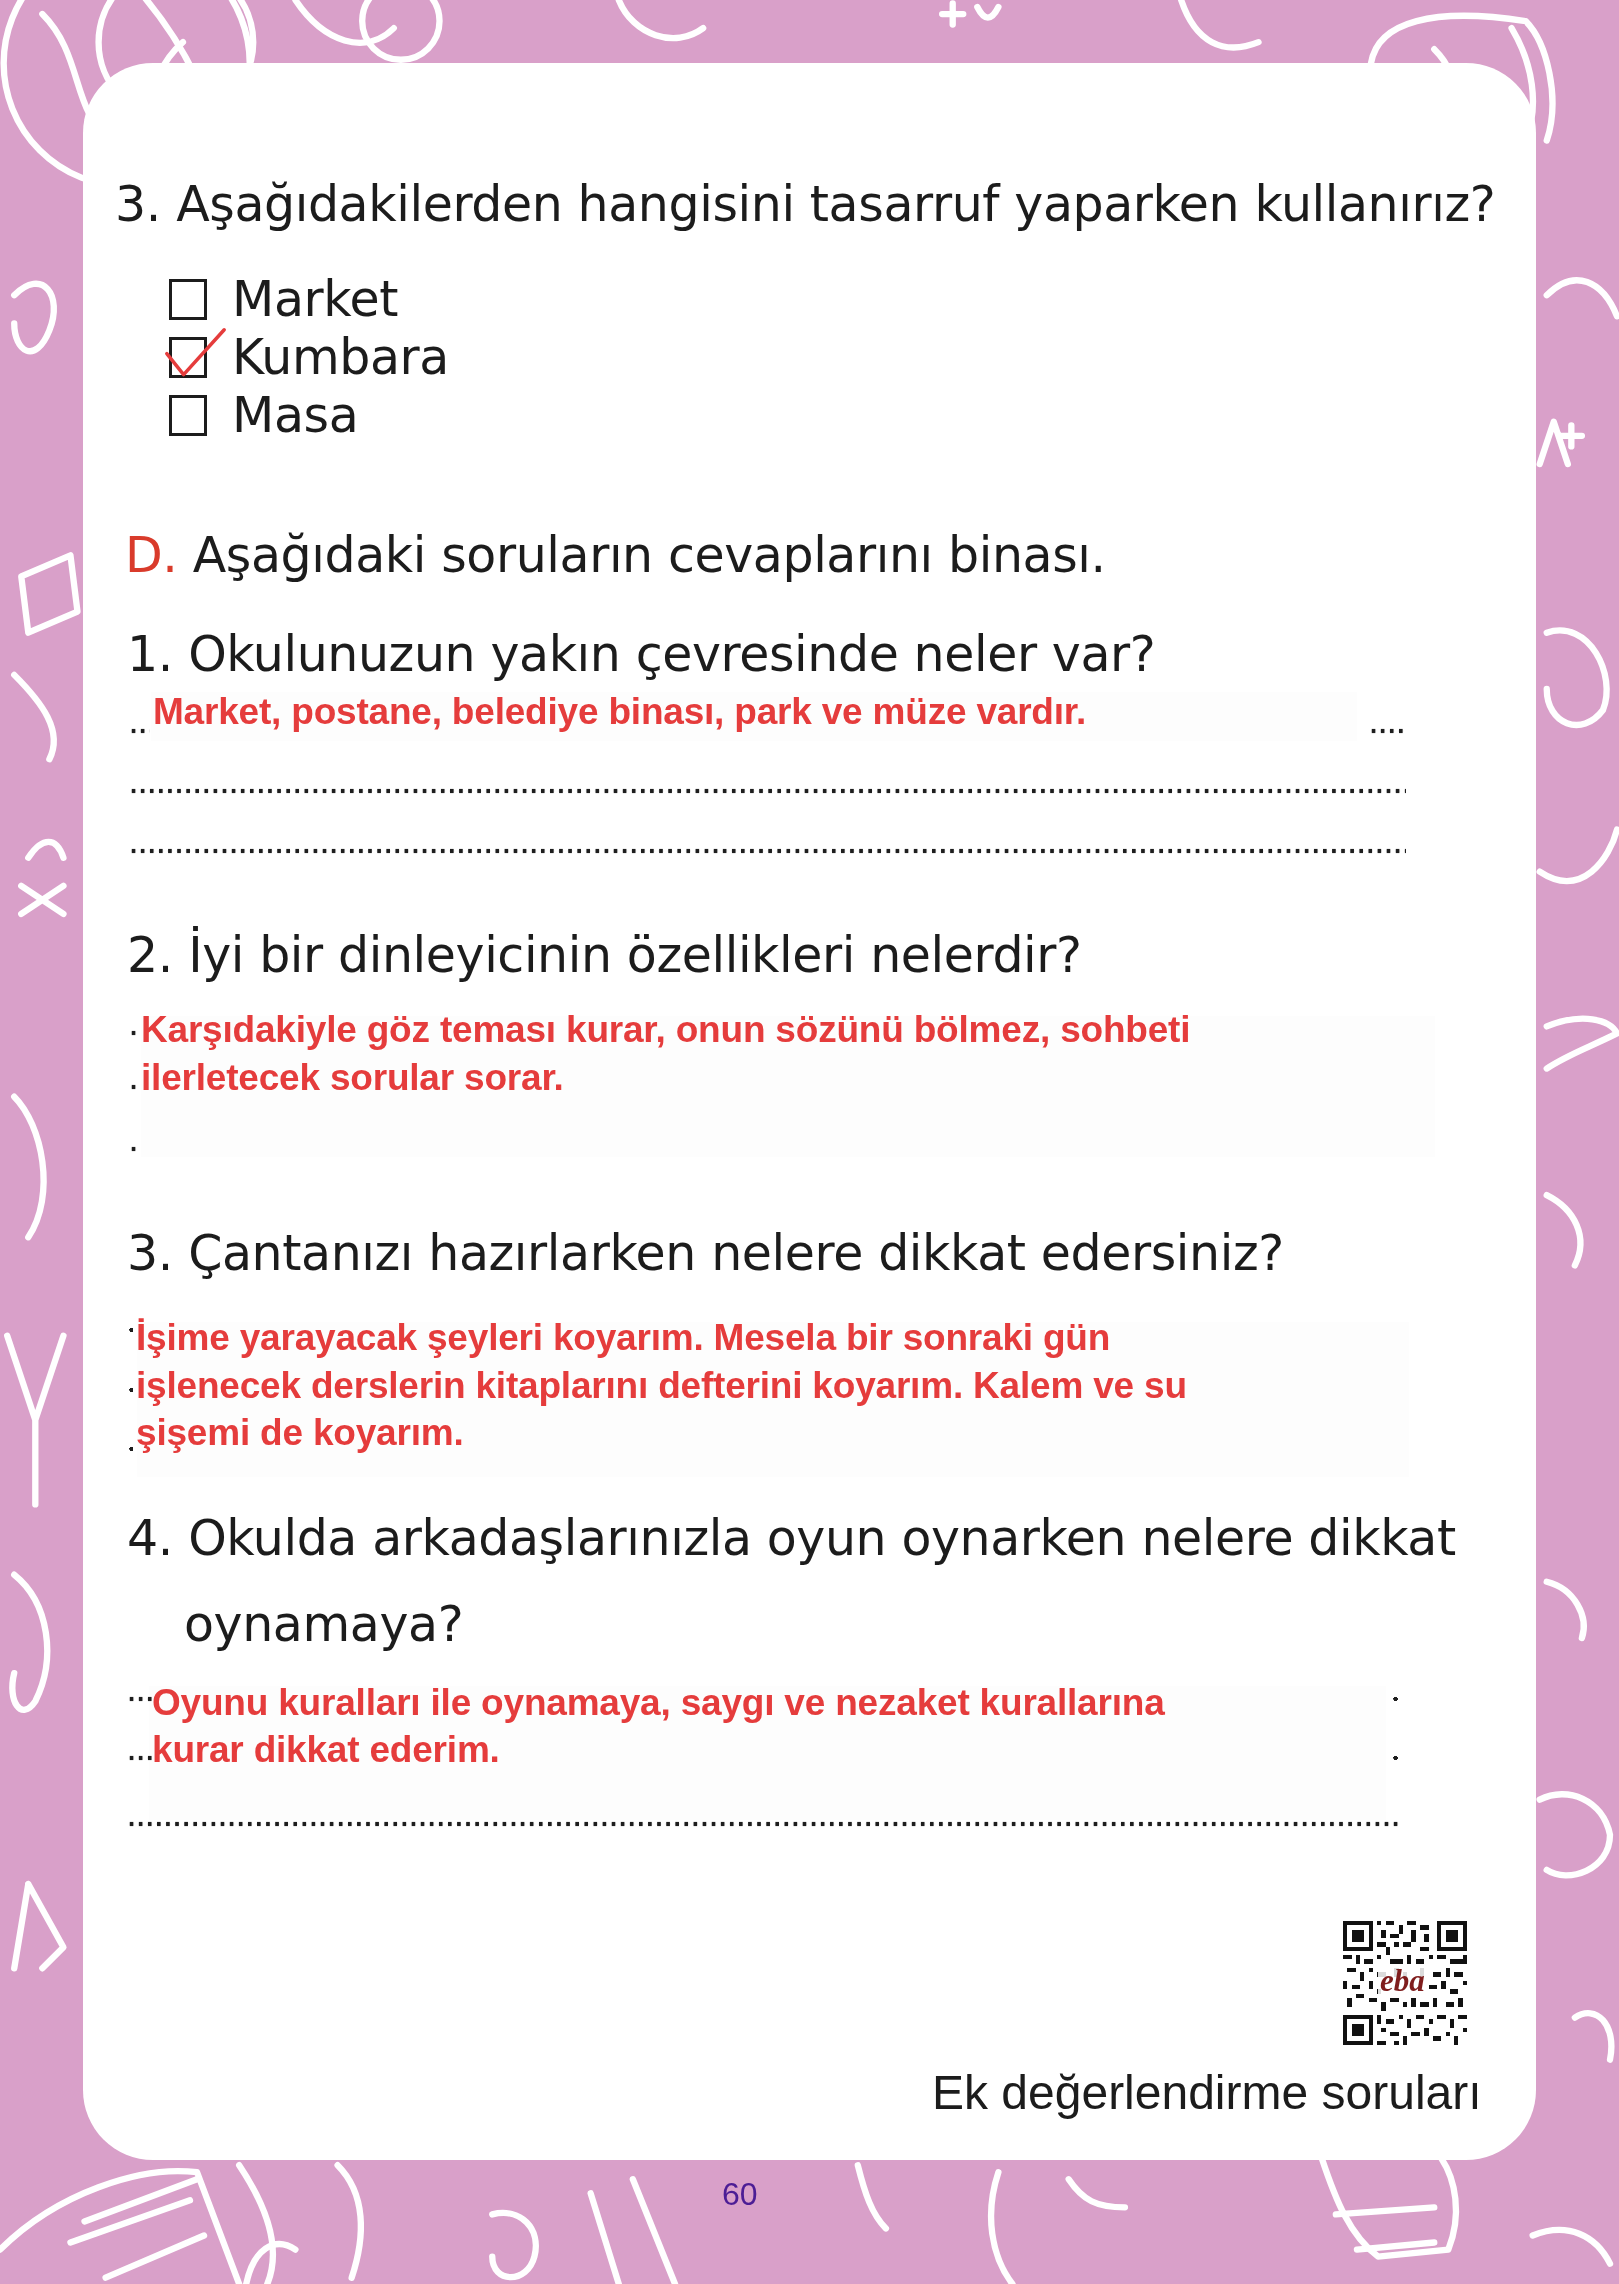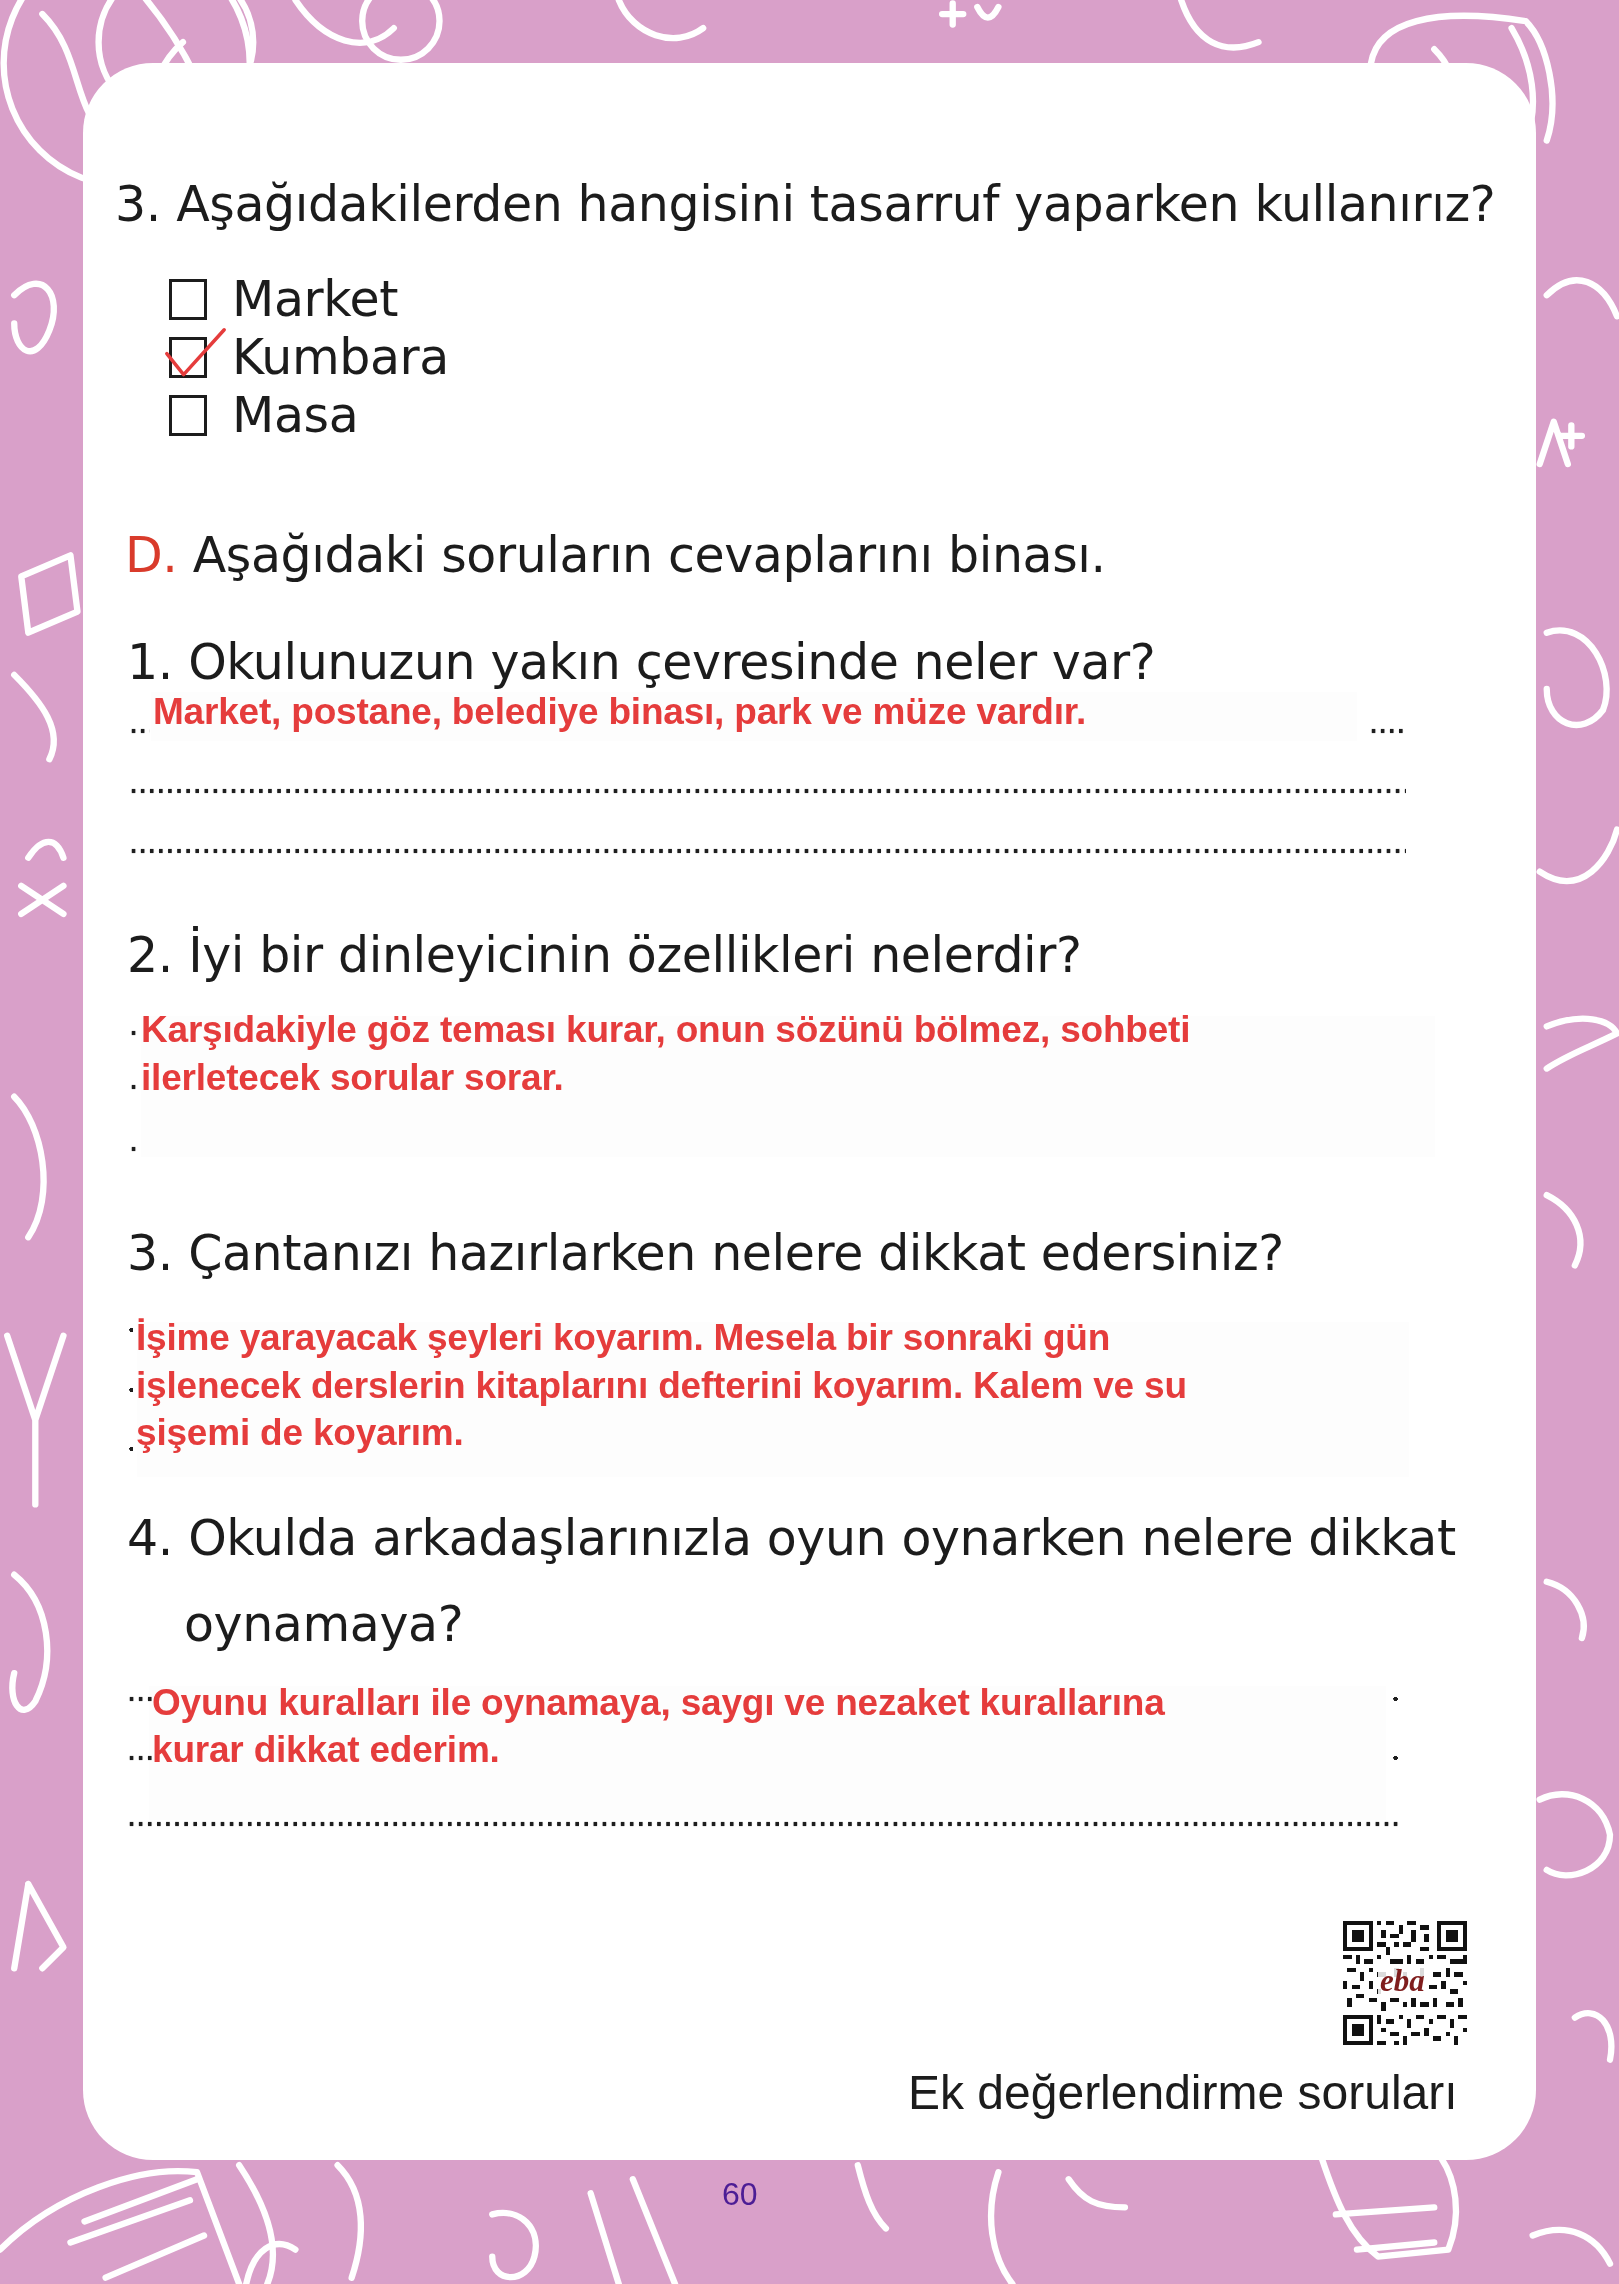--- a/index.html
+++ b/index.html
@@ -72,21 +72,21 @@
       font-style: italic;
       font-weight: bold;
       font-size: 31px;
       color: #7f1d1d;
       background: rgba(255,255,255,0.85);
       line-height: 31px;
       padding: 0 2.1px;
     }
     .footer-label {
       position: absolute;
-      left: 908px; top: 2065px;
+      left: 932px; top: 2065px;
       font-family: "Liberation Sans", sans-serif;
       font-size: 48px;
       color: #1c1c1c;
       white-space: nowrap;
     }
     .page-number {
       position: absolute;
       left: 722px; top: 2176px;
       font-family: "Liberation Sans", sans-serif;
       font-size: 32px;
@@ -166,21 +166,21 @@
 <div class="abs hand opt" style="top:387px;">
   <span class="box"></span>
   <span>Masa</span>
 </div>
 
 <div class="abs hand section-title">
   <span class="section-letter">D.</span>
   <span>Aşağıdaki soruların cevaplarını binası.</span>
 </div>
 
-<div class="abs hand q" style="top:626px;margin-top:8px;">1. Okulunuzun yakın çevresinde neler var?</div>
+<div class="abs hand q" style="top:626px;">1. Okulunuzun yakın çevresinde neler var?</div>
 <div class="answer-bg" style="left:151px; top:692px; width:1206px; height:49px;"></div>
 <div class="dots" style="left:129px; top:728px; width:21px;"></div>
 <div class="dots" style="left:1369px; top:728px; width:37px;"></div>
 <div class="answer" style="left:153px; top:691px;">Market, postane, belediye binası, park ve müze vardır.</div>
 <div class="dots" style="left:129px; top:788px; width:1277px;"></div>
 <div class="dots" style="left:129px; top:848px; width:1277px;"></div>
 
 <div class="abs hand q" style="top:927px;">2. İyi bir dinleyicinin özellikleri nelerdir?</div>
 <div class="answer-bg" style="left:141px; top:1016px; width:1294px; height:141px;"></div>
 <div class="dots" style="left:129px; top:1030px; width:9.8px;"></div>

